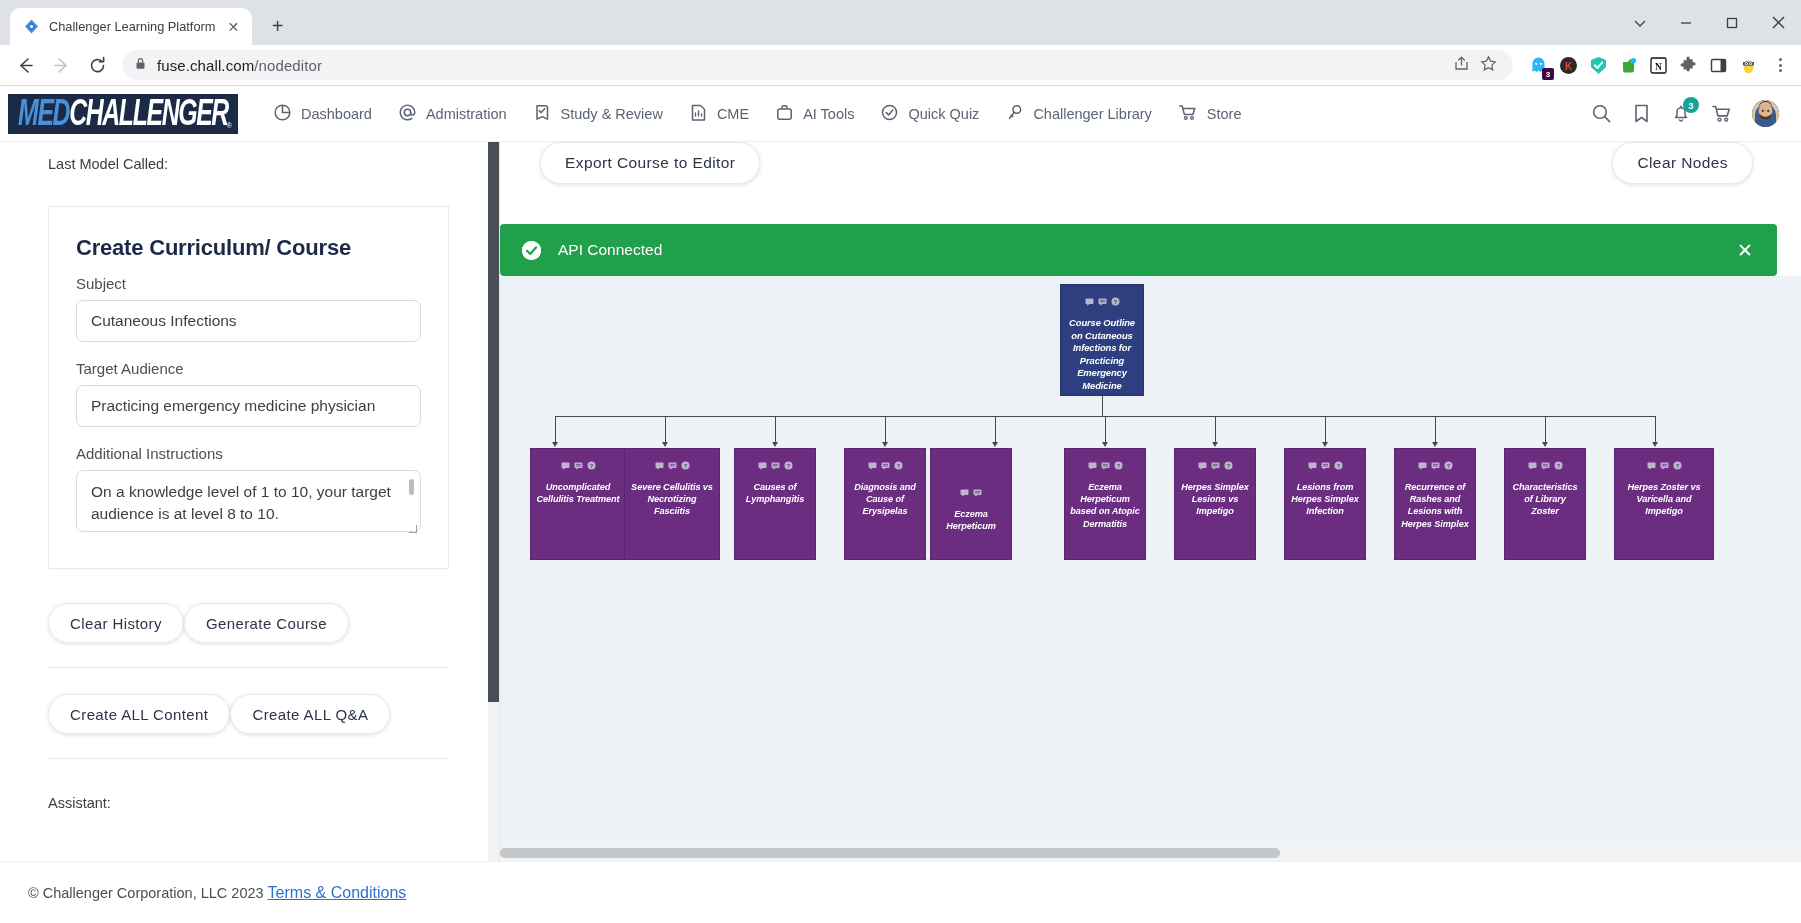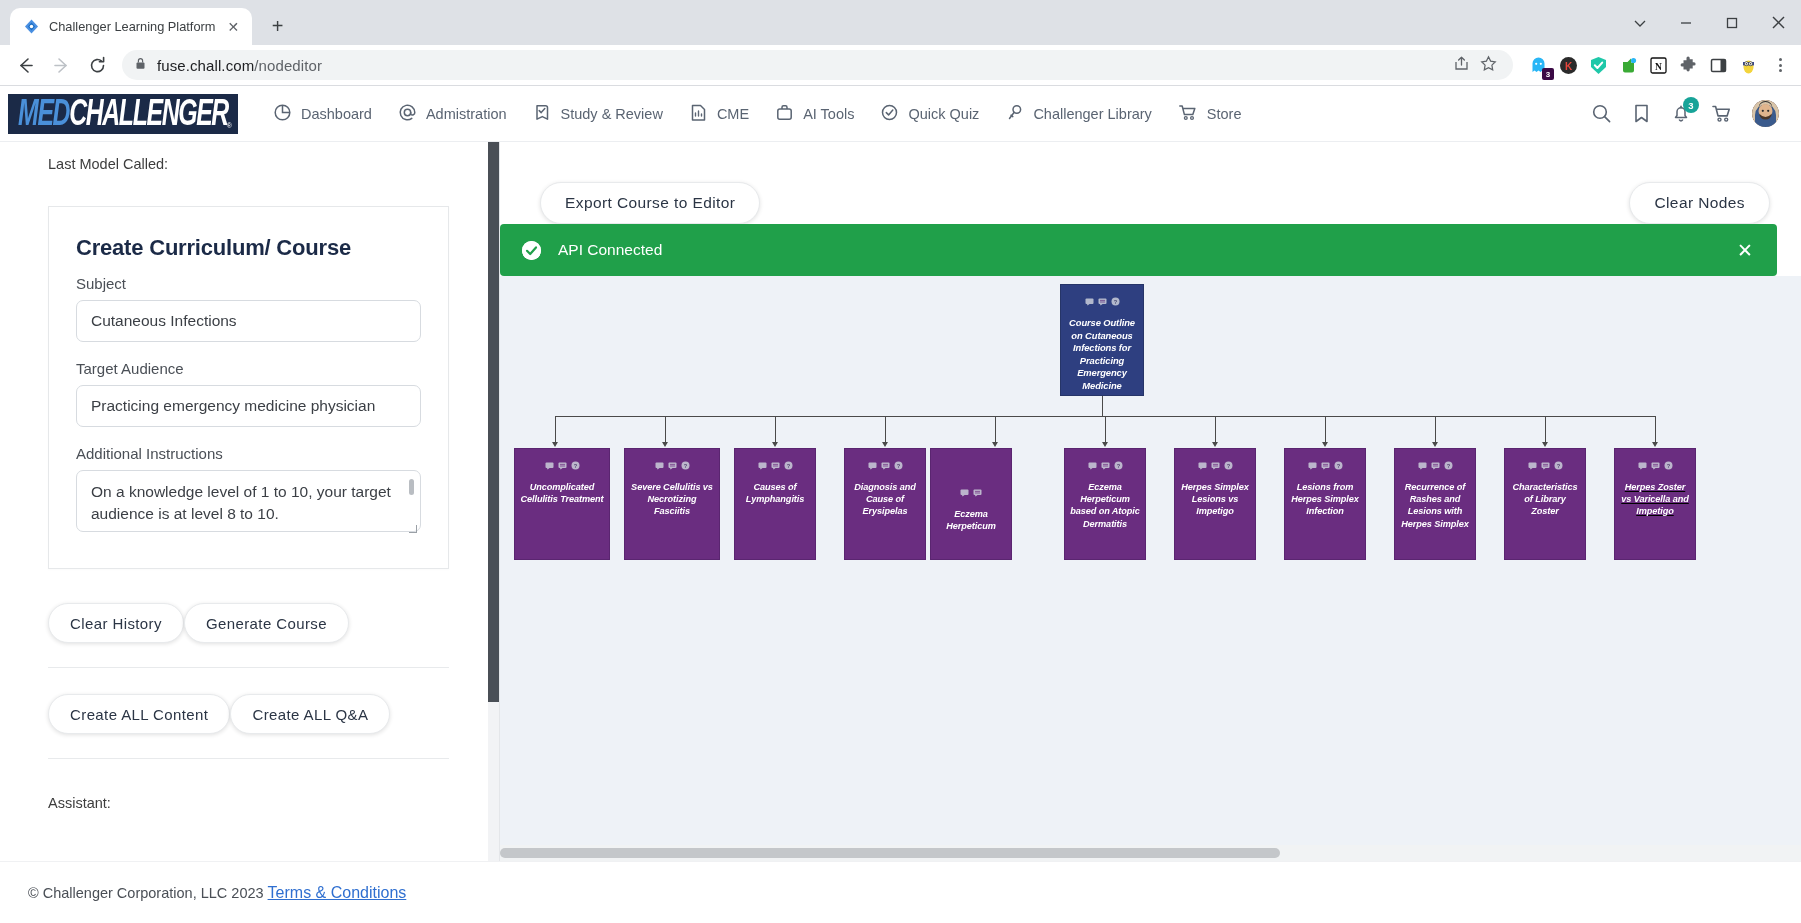--- a/index.html
+++ b/index.html
@@ -105,21 +105,21 @@
   .pill {
     background:#fff; border:1px solid #e8eaec; border-radius:22px; height:40px; padding: 0 21px;
     font-size:15px; color:#2b3545; font-family:"Liberation Sans", sans-serif; letter-spacing:.4px;
     box-shadow: 0 1px 4px rgba(0,0,0,.12); white-space:nowrap; display:flex;align-items:center;justify-content:center;
   }
   .divider { height:1px; background:#e8eaec; margin: 24px 0 0 0; }
   .assistant-label { font-size:14.5px; color:#3d3d3d; margin-top:36px; }
 
   
   .canvas-wrap { flex:1; background:#fff; display:flex; flex-direction:column; overflow:hidden; position:relative; }
-  .canvas-toolbar { height:82px; display:flex; align-items:flex-end; padding: 0 31px 0 40px; background:#fff; flex:0 0 82px;}
+  .canvas-toolbar { height:82px; display:flex; align-items:flex-start; padding: 0 48px 0 40px; background:#fff; flex:0 0 82px;}
   .toolbar-spacer { flex:1; }
   .alert {
     background:#20a04a; color:#fff; height:52px; display:flex; align-items:center; padding: 0 24px 0 22px;
     margin: 0 0 0 0; border-radius:4px; font-size:15.5px; flex:0 0 52px;
   }
   .alert-check { width:19px;height:19px;border-radius:50%;background:#fff; display:flex;align-items:center;justify-content:center; margin-right:17px; flex:0 0 19px;}
   .alert-close { margin-left:auto; font-size:19px; color:#fff; line-height:1; }
   .alert-outer { padding: 0 24px 0 0; }
 
   .tree-canvas { flex:1; background:#eef2f7; position:relative; overflow:hidden; }
@@ -486,21 +486,21 @@
                     <circle cx="4.5" cy="4.5" r="4" fill="#cfd3dd"></circle>
                     <text x="4.5" y="6.6" font-size="5.6" font-weight="bold" text-anchor="middle" fill="#4a4a6a" font-family="Liberation Sans, sans-serif">?</text>
                   </svg></span>
               </div>
               <div class="node-label">Course Outline on Cutaneous Infections for Practicing Emergency Medicine</div>
             </div>
             <div class="edge" style="left: 601.5px; top: 120px; width: 1px; height: 20px;"></div>
             <div class="edge" style="left: 55px; top: 140px; width: 1100px; height: 1px;"></div>
             <div class="edge" style="left: 54.5px; top: 140px; width: 1px; height: 27px;"></div>
             <div class="arrowhead" style="left: 51.5px; top: 166px;"></div>
-            <div class="node" style="left: 14px; top: 172px; width: 96px; height: 112px;">
+            <div class="node" style="left: 30px; top: 172px; width: 96px; height: 112px;">
               <div class="node-icons">
                 <span><svg width="9" height="8" viewBox="0 0 9 8">
                     <rect x="0.5" y="0.5" width="8" height="5.5" rx="1" fill="#cfd3dd"></rect>
                     <polygon points="2,6 4.5,6 2.6,7.6" fill="#cfd3dd"></polygon>
                   </svg></span>
                 <span><svg width="9" height="8" viewBox="0 0 9 8">
                     <rect x="0.5" y="0.5" width="8" height="5.5" rx="1" fill="#cfd3dd"></rect>
                     <polygon points="2,6 4.5,6 2.6,7.6" fill="#cfd3dd"></polygon>
                     <line x1="2" y1="2.4" x2="7" y2="2.4" stroke="#6a2d80" stroke-width="0.7"></line>
                     <line x1="2" y1="4" x2="7" y2="4" stroke="#6a2d80" stroke-width="0.7"></line>
@@ -692,21 +692,21 @@
                   </svg></span>
                 <span><svg width="9" height="9" viewBox="0 0 9 9">
                     <circle cx="4.5" cy="4.5" r="4" fill="#cfd3dd"></circle>
                     <text x="4.5" y="6.6" font-size="5.6" font-weight="bold" text-anchor="middle" fill="#4a4a6a" font-family="Liberation Sans, sans-serif">?</text>
                   </svg></span>
               </div>
               <div class="node-label">Characteristics of Library Zoster</div>
             </div>
             <div class="edge" style="left: 1154.5px; top: 140px; width: 1px; height: 27px;"></div>
             <div class="arrowhead" style="left: 1151.5px; top: 166px;"></div>
-            <div class="node" style="left: 1114px; top: 172px; width: 82px; height: 112px; text-decoration: underline;">
+            <div class="node" style="left: 1114px; top: 172px; width: 100px; height: 112px;">
               <div class="node-icons">
                 <span><svg width="9" height="8" viewBox="0 0 9 8">
                     <rect x="0.5" y="0.5" width="8" height="5.5" rx="1" fill="#cfd3dd"></rect>
                     <polygon points="2,6 4.5,6 2.6,7.6" fill="#cfd3dd"></polygon>
                   </svg></span>
                 <span><svg width="9" height="8" viewBox="0 0 9 8">
                     <rect x="0.5" y="0.5" width="8" height="5.5" rx="1" fill="#cfd3dd"></rect>
                     <polygon points="2,6 4.5,6 2.6,7.6" fill="#cfd3dd"></polygon>
                     <line x1="2" y1="2.4" x2="7" y2="2.4" stroke="#6a2d80" stroke-width="0.7"></line>
                     <line x1="2" y1="4" x2="7" y2="4" stroke="#6a2d80" stroke-width="0.7"></line>

